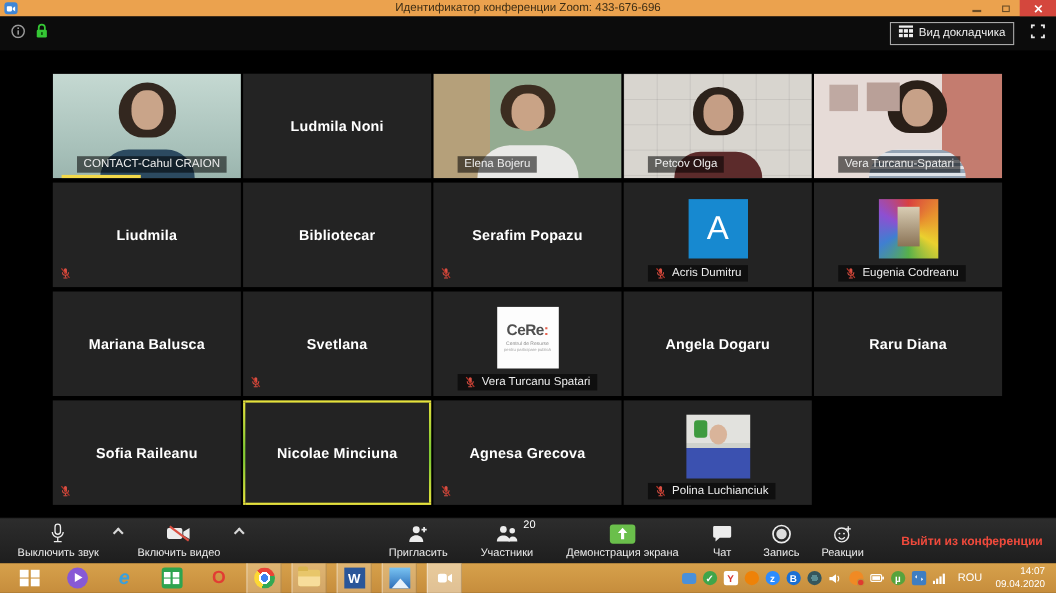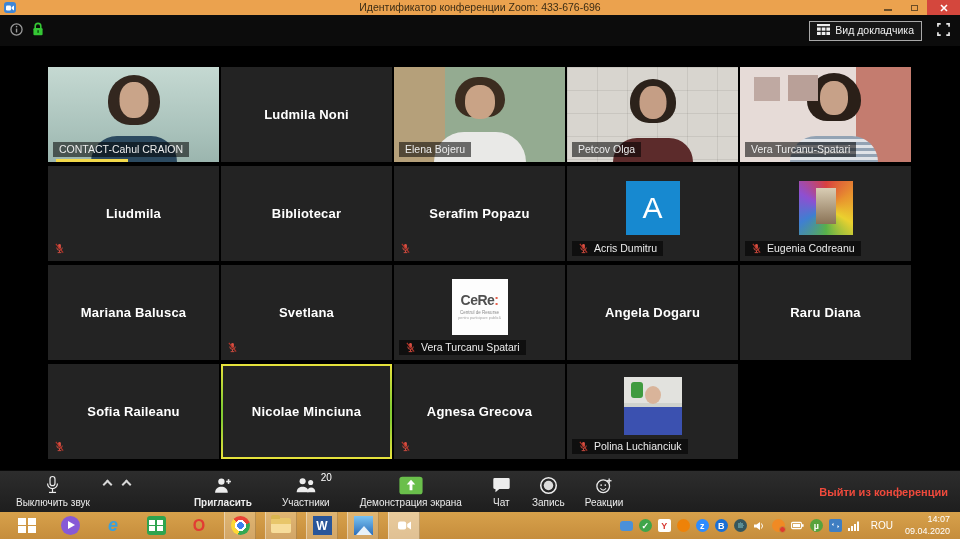--- a/index.html
+++ b/index.html
@@ -23,21 +23,21 @@
   .mb-left { display:flex; align-items:center; gap:9px; }
   .mb-right { margin-left:auto; display:flex; align-items:center; gap:15px; }
   .view-btn { display:flex; align-items:center; gap:5px; border:1px solid #a9a9a9; color:#efefef; font-size:10.5px; padding:2px 7px 3px; background:rgba(30,30,30,.6); cursor:pointer; }
 
   
   .gallery { position:absolute; top:46px; left:0; right:0; height:424px; background:#000; }
   .grid { position:absolute; left:48px; top:21px; width:864px; display:grid; grid-template-columns:repeat(5,171px); grid-auto-rows:95px; gap:4px 2px; }
   .tile { position:relative; background:#232323; overflow:hidden; cursor:pointer; }
   .tile.active { border:2px solid #e2e03c; border-image:linear-gradient(180deg,#e6e23c 0%,#86cc33 45%,#86cc33 58%,#e6e23c 100%) 1; }
   .center-name { position:absolute; inset:0; display:flex; align-items:center; justify-content:center; color:#fff; font-weight:bold; font-size:13px; letter-spacing:.2px; }
-  .plabel { position:absolute; left:5px; bottom:5px; background:rgba(0,0,0,.55); color:#ececec; font-size:10.5px; padding:1px 6px 2px; display:flex; align-items:center; gap:5px; max-width:94%; white-space:nowrap; }
+  .plabel { position:absolute; left:22px; bottom:5px; background:rgba(0,0,0,.55); color:#ececec; font-size:10.5px; padding:1px 6px 2px; display:flex; align-items:center; gap:5px; max-width:94%; white-space:nowrap; }
   .mic-muted { display:inline-flex; }
   .mic-muted.corner { position:absolute; left:6px; bottom:7px; }
   .speak-bar { position:absolute; left:8px; bottom:0; width:72px; height:3px; background:#f3d94a; }
 
   
   .vid { position:absolute; inset:0; overflow:hidden; }
   .vid .hair,.vid .face,.vid .body { position:absolute; left:50%; transform:translateX(-50%); }
   .video-1 { background:linear-gradient(180deg,#c5d9d2 0%,#a8c1ba 70%,#9bb5ae 100%); }
   .video-1 .hair { width:52px; height:50px; top:8px; background:#33271f; border-radius:26px 26px 22px 22px; }
   .video-1 .face { width:29px; height:36px; top:15px; background:#c9a489; border-radius:46%; }
@@ -70,25 +70,25 @@
   .cere-sub1 { font-size:4.5px; color:#8a8a8a; margin-top:3px; }
   .cere-sub2 { font-size:3.8px; color:#a5a5a5; margin-top:1px; }
 
   
   .toolbar { position:absolute; top:470px; left:0; right:0; height:42px; background:linear-gradient(180deg,#2d2d2d,#1e1e1e); border-top:1px solid #0a0a0a; display:flex; align-items:stretch; padding-left:8px; }
   .tb { display:flex; flex-direction:column; align-items:center; justify-content:flex-end; gap:2px; padding:4px 8px 4px; color:#ececec; font-size:10px; white-space:nowrap; cursor:pointer; }
   .tbicon { position:relative; height:20px; display:flex; align-items:center; justify-content:center; }
   .chevbox { justify-content:flex-start; padding:10px 6px; }
   .chev { width:7px; height:7px; border-top:2px solid #d8d8d8; border-right:2px solid #d8d8d8; transform:rotate(-45deg); }
   .badge { position:absolute; top:-3px; right:-15px; font-size:10px; color:#fff; }
-  .tb-invite { margin-left:50px;font-weight:bold; }
+  .tb-invite { margin-left:118px; }
   .tb-participants { margin-left:14px; }
   .tb-share { margin-left:14px; }
   .tb-chat { margin-left:14px; }
-  .tb-record { margin-left:5px;text-align:center; }
+  .tb-record { margin-left:12px;text-align:center; }
   .tb-reactions { margin-left:4px; }
   .leave { margin-left:auto; margin-right:12px; align-self:center; color:#f04a3c; font-size:11px; font-weight:bold; cursor:pointer; }
 
   
   .taskbar { position:absolute; top:512px; left:0; right:0; height:27px; background:linear-gradient(180deg,#d7a14b,#c68d3c); display:flex; align-items:center; }
   .tapps { display:flex; align-items:center; height:100%; }
   .tapp { width:32px; height:27px; margin-left:11px; display:flex; align-items:center; justify-content:center; cursor:pointer; }
   .tapp.running { background:rgba(255,255,255,.22); border-left:1px solid rgba(255,255,255,.4); border-right:1px solid rgba(120,80,20,.35); margin-left:9px; }
   .tapp.activeapp { background:rgba(255,255,255,.45); }
   .ticon { display:flex; align-items:center; justify-content:center; font-weight:bold; }
@@ -392,20 +392,30 @@
               <path d="M5 11a7 7 0 0 0 14 0" fill="none" stroke="#ececec" stroke-width="1.7"></path>
               <line x1="12" y1="18" x2="12" y2="23" stroke="#ececec" stroke-width="1.7"></line>
               <line x1="7" y1="23.5" x2="17" y2="23.5" stroke="#ececec" stroke-width="1.7"></line>
             </svg>
           </span>
           <span class="tblabel">Выключить звук</span>
         </div>
         <div class="tb chevbox">
           <span class="chev"></span>
         </div>
+        <div class="tb tb-video">
+          <span class="tbicon">
+            <svg width="23" height="18" viewBox="0 0 28 20">
+              <rect x="1" y="4" width="17" height="12" rx="2" fill="#ececec"></rect>
+              <path d="M19 8l7-4v12l-7-4z" fill="#ececec"></path>
+              <line x1="4" y1="2" x2="25" y2="18" stroke="#d94f42" stroke-width="2.4"></line>
+            </svg>
+          </span>
+          <span class="tblabel">Включить видео</span>
+        </div>
         <div class="tb chevbox">
           <span class="chev"></span>
         </div>
         <div class="tb tb-invite">
           <span class="tbicon">
             <svg width="20" height="19" viewBox="0 0 24 24">
               <circle cx="10" cy="7" r="4" fill="#ececec"></circle>
               <path d="M2 21c0-5 4-7.5 8-7.5s8 2.5 8 7.5z" fill="#ececec"></path>
               <line x1="19" y1="4" x2="19" y2="10" stroke="#ececec" stroke-width="2"></line>
               <line x1="16" y1="7" x2="22" y2="7" stroke="#ececec" stroke-width="2"></line>

